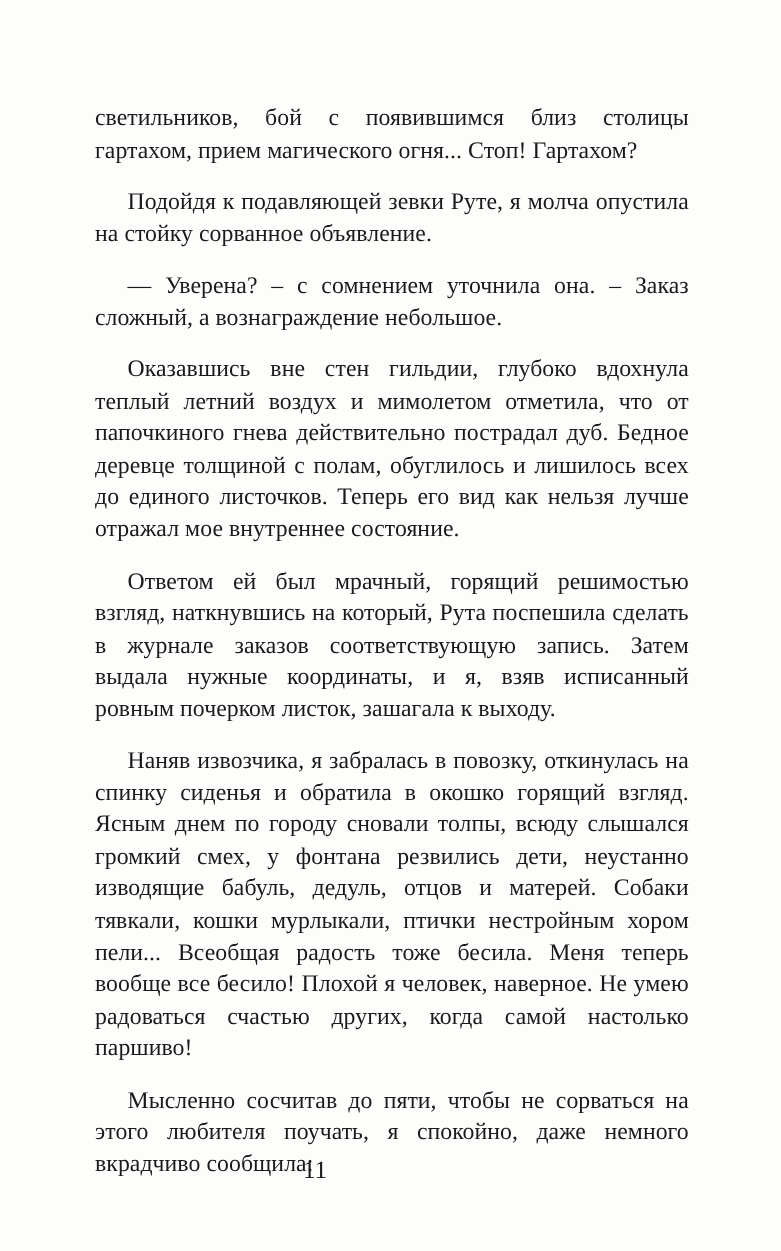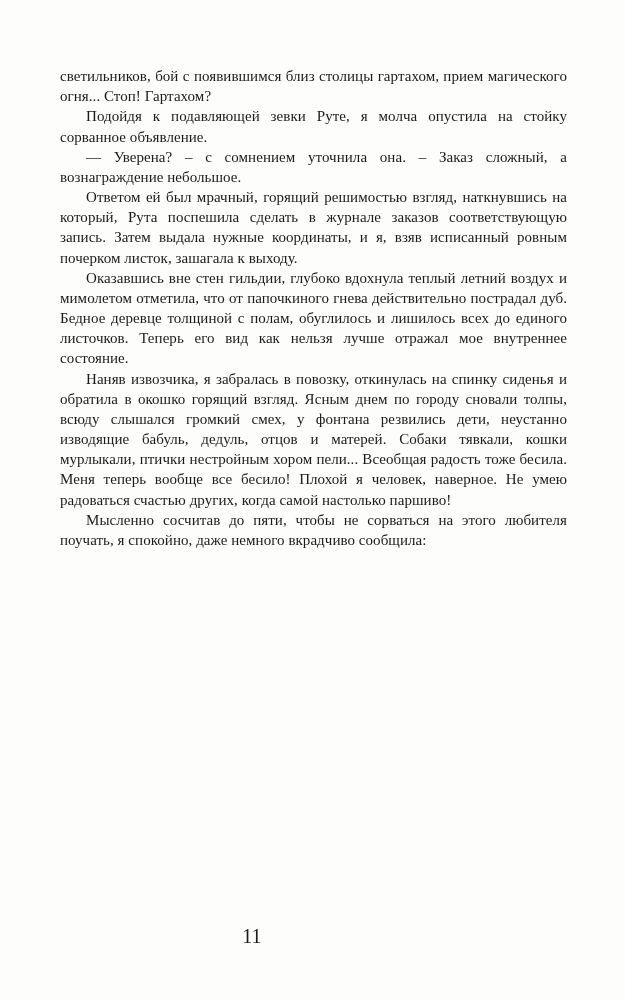--- a/index.html
+++ b/index.html
@@ -23,22 +23,22 @@
     height: 1001px;
     background: #fdfdfb;
   }
   .text-column {
     position: absolute;
     left: 60px;
     top: 66px;
     width: 507px;
   }
   .para {
-    margin: 0;
-    font-size: 15px;
+    margin: 16px;
+    font-size: 19px;
     line-height: 1.345;
     text-align: justify;
     text-indent: 26px;
     hyphens: manual;
     letter-spacing: 0.05px;
   }
   .para.no-indent {
     text-indent: 0;
   }
   .page-number {
@@ -53,19 +53,19 @@
   }
 </style>
 </head>
 <body>
 
 <div class="page">
   <div class="text-column">
     <p class="para no-indent">светильников, бой с появившимся близ столицы гартахом, прием магического огня... Стоп! Гартахом?</p>
     <p class="para">Подойдя к подавляющей зевки Руте, я молча опустила на стойку сорванное объявление.</p>
     <p class="para">— Уверена? – с сомнением уточнила она. – Заказ сложный, а вознаграждение небольшое.</p>
+    <p class="para">Оказавшись вне стен гильдии, глубоко вдохнула теплый летний воздух и мимолетом отметила, что от папочкиного гнева действительно пострадал дуб. Бедное деревце толщиной с полам, обуглилось и лишилось всех до единого листочков. Теперь его вид как нельзя лучше отражал мое внутреннее состояние.</p>
     <p class="para">Ответом ей был мрачный, горящий решимостью взгляд, наткнувшись на который, Рута поспешила сделать в журнале заказов соответствующую запись. Затем выдала нужные координаты, и я, взяв исписанный ровным почерком листок, зашагала к выходу.</p>
-    <p class="para">Оказавшись вне стен гильдии, глубоко вдохнула теплый летний воздух и мимолетом отметила, что от папочкиного гнева действительно пострадал дуб. Бедное деревце толщиной с полам, обуглилось и лишилось всех до единого листочков. Теперь его вид как нельзя лучше отражал мое внутреннее состояние.</p>
     <p class="para">Наняв извозчика, я забралась в повозку, откинулась на спинку сиденья и обратила в окошко горящий взгляд. Ясным днем по городу сновали толпы, всюду слышался громкий смех, у фонтана резвились дети, неустанно изводящие бабуль, дедуль, отцов и матерей. Собаки тявкали, кошки мурлыкали, птички нестройным хором пели... Всеобщая радость тоже бесила. Меня теперь вообще все бесило! Плохой я человек, наверное. Не умею радоваться счастью других, когда самой настолько паршиво!</p>
     <p class="para">Мысленно сосчитав до пяти, чтобы не сорваться на этого любителя поучать, я спокойно, даже немного вкрадчиво сообщила:</p>
   </div>
   <div class="page-number">11</div>
 </div>
 
 </body></html>

